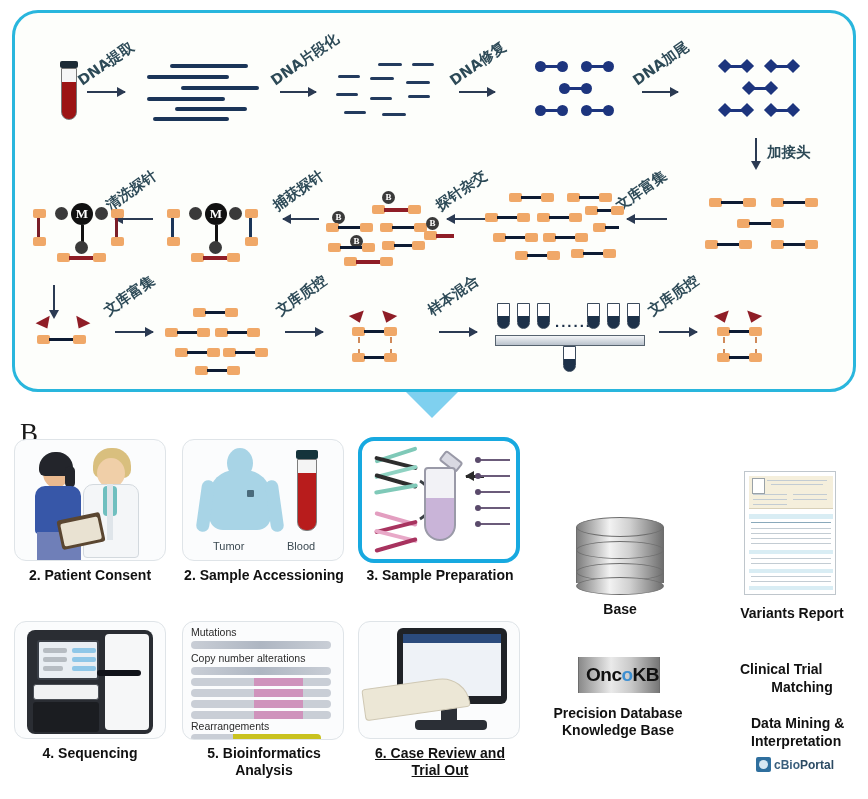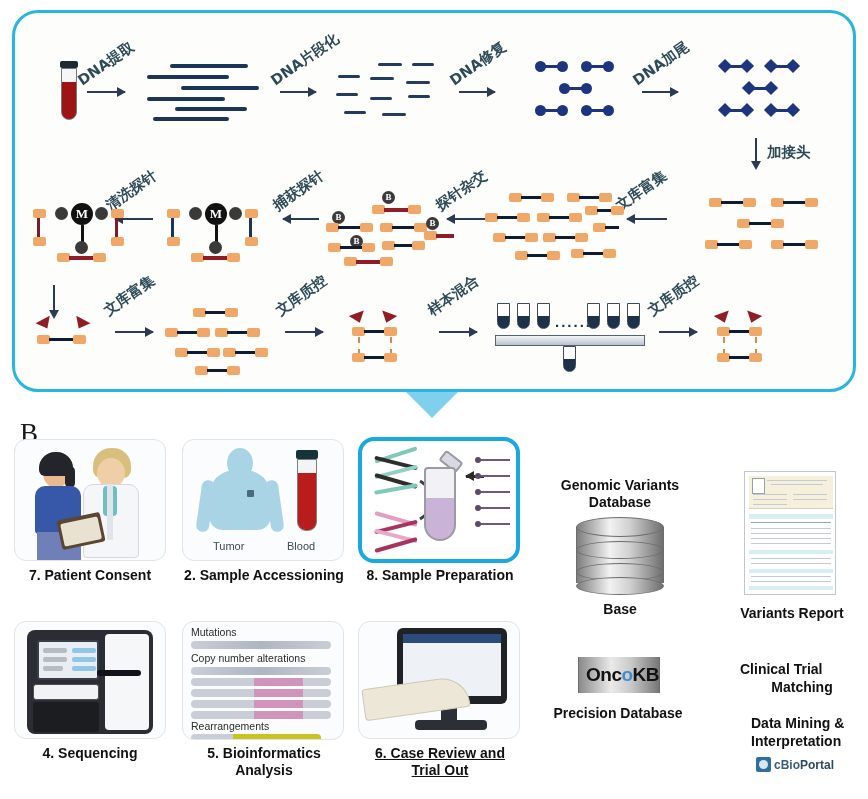--- a/index.html
+++ b/index.html
@@ -489,21 +489,21 @@
       <div style="position:absolute;left:12px;top:2px;width:38px;height:30px;background:#d9bf7e;border-radius:18px 18px 8px 8px;"></div>
       <div class="head" style="left:16px;top:12px;width:28px;height:30px;background:#f0cfa8;"></div>
       <div class="torso" style="left:2px;top:38px;width:56px;height:74px;background:#f4f6f8;border:1px solid #d3d9de;box-sizing:border-box;"></div>
       <div style="position:absolute;left:22px;top:40px;width:14px;height:30px;background:#6fbfbf;border-radius:4px;"></div>
       <div style="position:absolute;left:26px;top:38px;width:6px;height:56px;background:#dfe5ea;"></div>
     </div>
     <div class="clipboard" style="left:44px;top:76px;width:44px;height:30px;">
         <i></i>
       </div>
   </div>
-  <div class="step-label" style="left:14px;top:152px;width:152px;">7. Patient Consent</div>
+  <div class="step-label" style="left:14px;top:152px;width:152px;">2. Patient Consent</div>
 
   <div class="step-card" style="left:182px;top:24px;width:162px;height:122px;">
     <div style="position:absolute;left:14px;top:8px;width:86px;height:88px;">
       <div class="bs-head" style="left:30px;top:0;"></div>
       <div class="bs-trunk" style="left:12px;top:22px;"></div>
       <div class="bs-arm" style="left:2px;top:32px;transform:rotate(8deg);"></div>
       <div class="bs-arm" style="left:71px;top:32px;transform:rotate(-8deg);"></div>
       <div class="tumor-dot" style="left:50px;top:42px;"></div>
     </div>
     <div class="vial-cap" style="left:113px;top:10px;"></div>
@@ -538,21 +538,21 @@
       <span style="position:absolute;left:-1px;top:-4px;border-right:9px solid #2b2b2b;border-top:5px solid transparent;border-bottom:5px solid transparent;"></span>
     </div>
     <div style="position:absolute;left:114px;top:16px;width:42px;height:76px;">
       <div class="probe-line" style="left:0;top:2px;width:34px;"></div>
       <div class="probe-line" style="left:0;top:18px;width:34px;"></div>
       <div class="probe-line" style="left:0;top:34px;width:34px;"></div>
       <div class="probe-line" style="left:0;top:50px;width:34px;"></div>
       <div class="probe-line" style="left:0;top:66px;width:34px;"></div>
     </div>
   </div>
-  <div class="step-label" style="left:352px;top:152px;width:176px;">8. Sample Preparation</div>
+  <div class="step-label" style="left:352px;top:152px;width:176px;">3. Sample Preparation</div>
 
   <div class="step-card" style="left:14px;top:206px;width:152px;height:118px;">
     <div class="seq-body" style="left:12px;top:8px;width:126px;height:104px;"></div>
     <div class="seq-panel" style="left:88px;top:10px;width:48px;height:100px;background:#f6f7f8;"></div>
     <div class="seq-screen" style="left:22px;top:18px;width:62px;height:40px;">
       <div class="seq-line g" style="left:4px;top:6px;width:24px;"></div>
       <div class="seq-line g" style="left:4px;top:15px;width:24px;"></div>
       <div class="seq-line g" style="left:4px;top:24px;width:20px;"></div>
       <div class="seq-line" style="left:33px;top:6px;width:24px;"></div>
       <div class="seq-line" style="left:33px;top:15px;width:24px;"></div>
@@ -587,43 +587,40 @@
     <div class="mon-top" style="left:44px;top:12px;width:98px;height:9px;"></div>
     <div class="mon-stand" style="left:82px;top:82px;width:16px;height:18px;"></div>
     <div class="mon-base" style="left:56px;top:98px;width:72px;height:10px;"></div>
     <div class="paper" style="left:4px;top:60px;width:104px;height:30px;"></div>
   </div>
   <div class="step-label" style="left:352px;top:330px;width:176px;text-decoration:underline;">
     <div>6. Case Review and</div>
     <div>Trial Out</div>
   </div>
 
-  <div class="db-title" style="left:540px;top:62px;width:160px;">
-    <div>Genomic Variants</div>
-    <div>Database</div>
-  </div>
   <div class="db" style="left:576px;top:102px;width:88px;height:76px;">
     <div class="side" style="left:0;top:10px;width:88px;height:56px;"></div>
     <div class="disc" style="left:0;top:0;width:88px;height:20px;"></div>
     <div class="disc" style="left:0;top:24px;width:88px;height:18px;"></div>
     <div class="disc" style="left:0;top:46px;width:88px;height:18px;"></div>
     <div class="disc" style="left:0;top:60px;width:88px;height:18px;"></div>
   </div>
   <div class="db-sub" style="left:576px;top:186px;width:88px;">Base</div>
 
   <div style="position:absolute;left:578px;top:236px;width:80px;height:48px;">
     <div class="side" style="position:absolute;left:0;top:6px;width:80px;height:36px;background:linear-gradient(90deg,#8a8a8a,#eaeaea 40%,#c9c9c9 65%,#777);border-left:1px solid #6d6d6d;border-right:1px solid #6d6d6d;"></div>
     <div class="disc" style="position:absolute;left:0;top:0;width:80px;height:14px;"></div>
     <div class="disc" style="position:absolute;left:0;top:34px;width:80px;height:14px;"></div>
   </div>
   <div class="oncokb-text" style="left:586px;top:249px;">
     <span>Onc</span><span class="oncokb-o">o</span><span>KB</span>
   </div>
   <div class="db-title" style="left:528px;top:290px;width:180px;">
     <div>Precision Database</div>
+    <div>Knowledge Base</div>
   </div>
 
   <div class="report" style="left:744px;top:56px;width:92px;height:124px;">
     <div class="rep-head" style="left:4px;top:4px;width:84px;height:32px;"></div>
     <div style="position:absolute;left:7px;top:6px;width:11px;height:14px;border:1px solid #9aa2a8;background:#fff;"></div>
     <div class="rep-line" style="left:22px;top:8px;width:60px;"></div>
     <div class="rep-line" style="left:26px;top:12px;width:52px;"></div>
     <div class="rep-line" style="left:8px;top:22px;width:34px;"></div>
     <div class="rep-line" style="left:48px;top:22px;width:34px;"></div>
     <div class="rep-line" style="left:8px;top:27px;width:34px;"></div>

